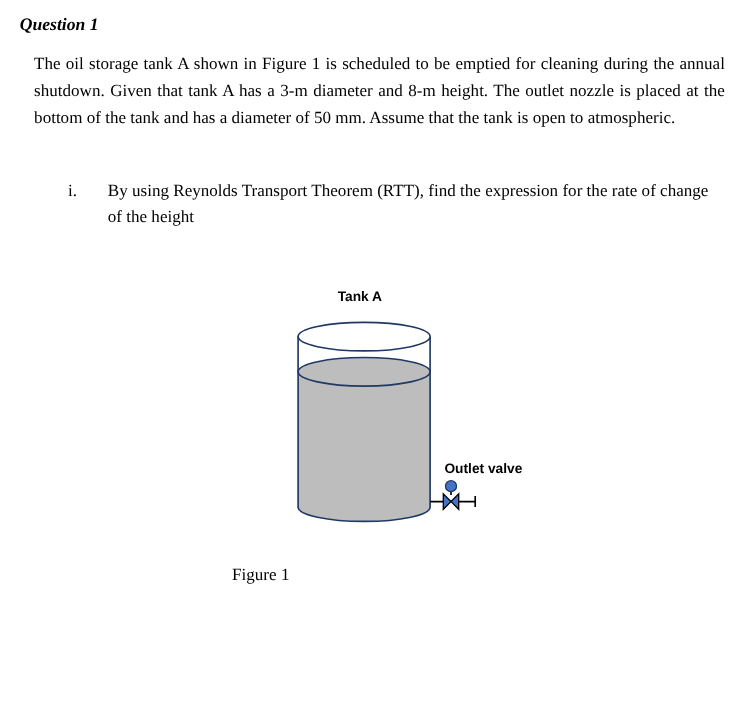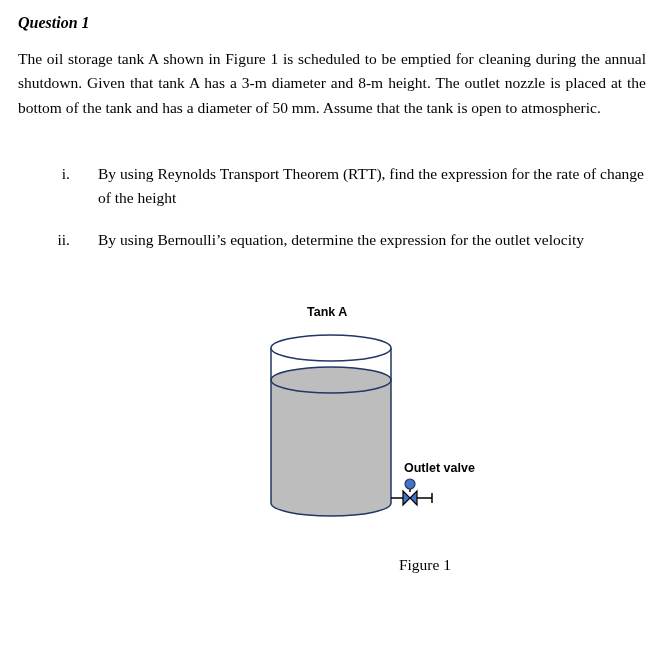--- a/index.html
+++ b/index.html
@@ -21,21 +21,21 @@
   .q-title {
     font-size: 16px;
     font-weight: bold;
     margin: 4px 0 15px 0;
     font-style: italic;
   }
   .intro {
     font-size: 15.5px;
     line-height: 1.58;
     text-align: justify;
-    margin: 0;
+    margin: 13px;
     width: 628px;
   }
   .q-list {
     margin-top: 42px;
   }
   .q-item {
     display: flex;
     font-size: 15.5px;
     line-height: 1.5;
     margin-bottom: 19px;
@@ -54,21 +54,21 @@
     margin-top: 28px;
   }
   .tank-svg {
     display: block;
     margin-left: 193px;
   }
   .fig-caption {
     width: 240px;
     margin-left: 193px;
     margin-top: 30px;
-    text-align: right;
+    text-align: left;
     font-size: 15.5px;
   }
   .svg-label {
     font-family: "Liberation Sans", sans-serif;
     font-weight: bold;
     font-size: 12.5px;
     fill: #000000;
   }
 </style>
 </head>
@@ -77,24 +77,20 @@
 <div class="page">
 
   <h1 class="q-title">Question 1</h1>
 
   <p class="intro">The oil storage tank A shown in Figure 1 is scheduled to be emptied for cleaning during the annual shutdown. Given that tank A has a 3-m diameter and 8-m height. The outlet nozzle is placed at the bottom of the tank and has a diameter of 50 mm. Assume that the tank is open to atmospheric.</p>
 
   <div class="q-list">
     <div class="q-item">
       <span class="q-marker">i.</span>
       <span class="q-text">By using Reynolds Transport Theorem (RTT), find the expression for the rate of change of the height</span>
-    </div>
-    <div class="q-item">
-      <span class="q-marker">ii.</span>
-      <span class="q-text">By using Bernoulli’s equation, determine the expression for the outlet velocity</span>
     </div>
     <div class="q-item">
     </div>
   </div>
 
   <div class="figure-block">
     <svg class="tank-svg" width="280" height="228" viewBox="0 0 280 228">
 
       <text x="96" y="18" class="svg-label">Tank A</text>
 

